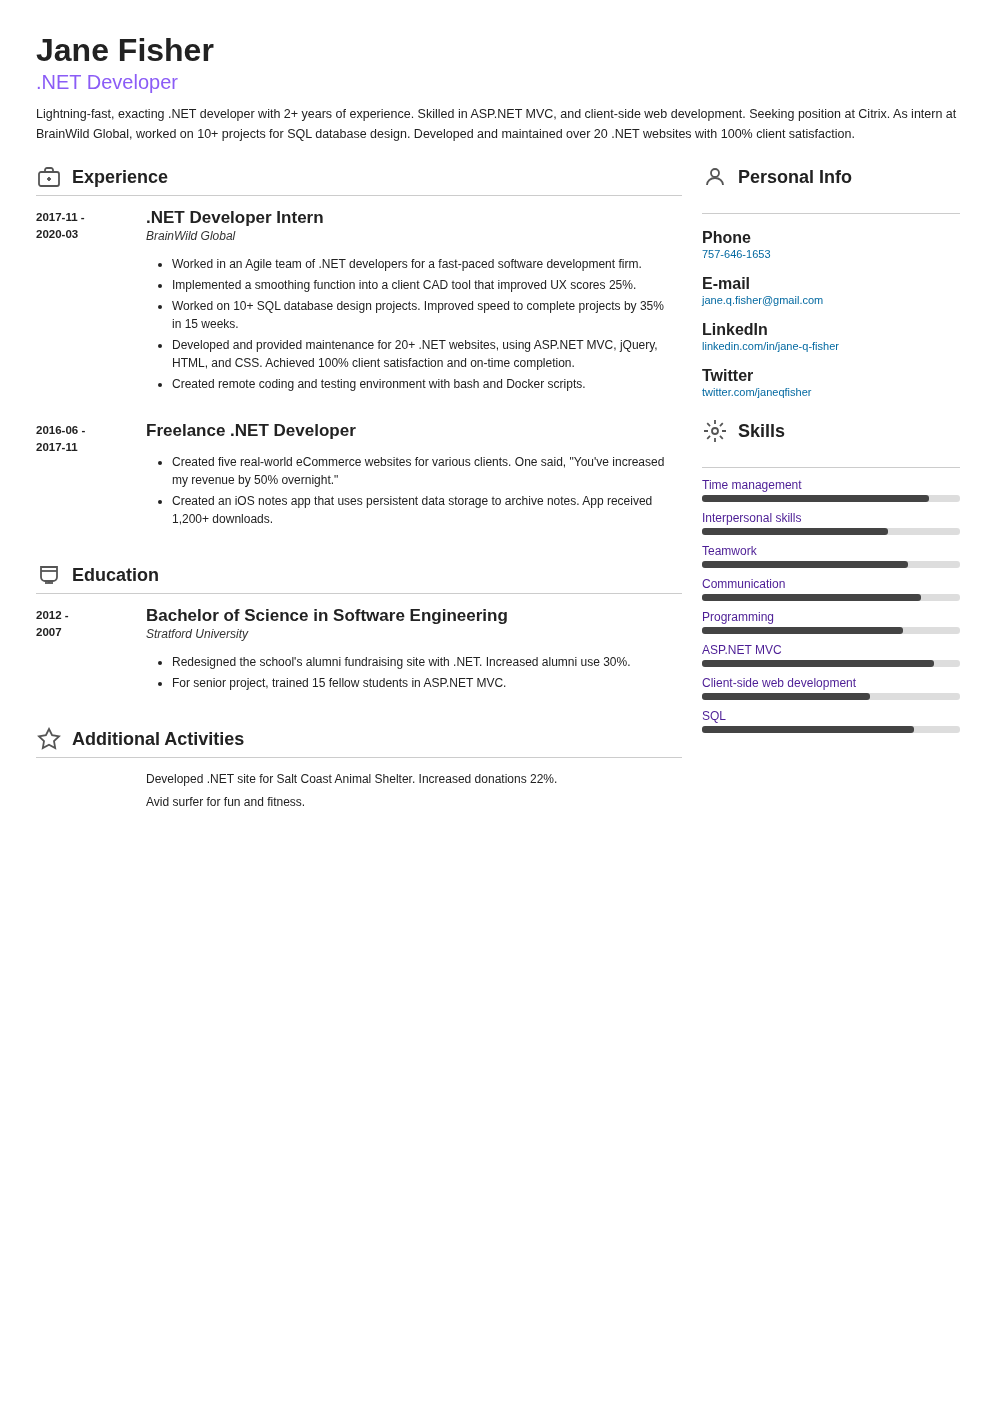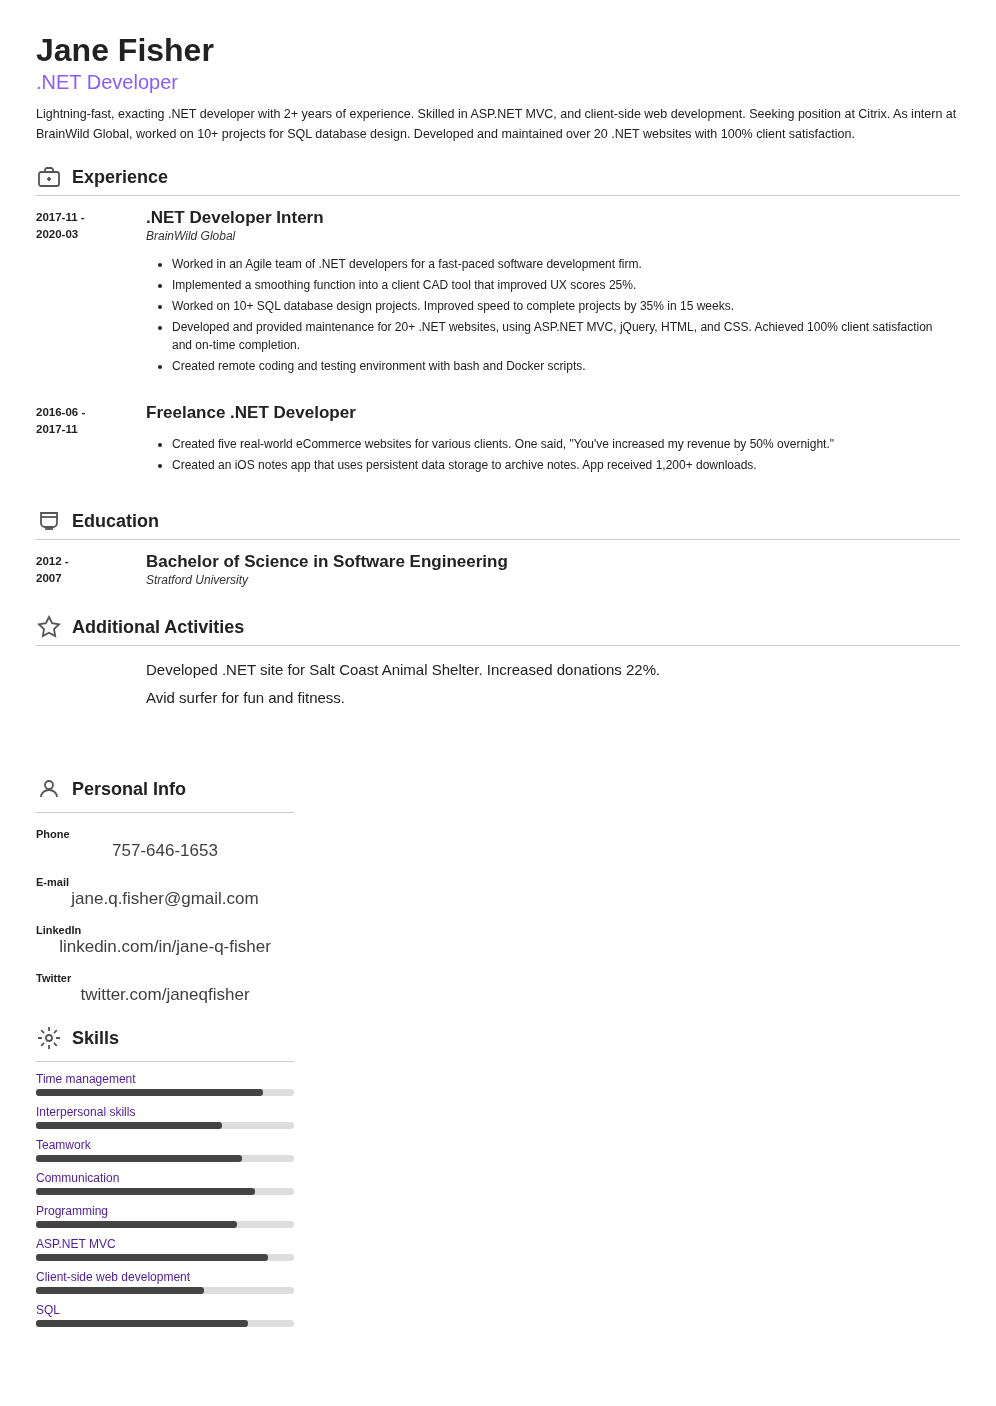--- a/index.html
+++ b/index.html
@@ -23,22 +23,21 @@
       margin-bottom: 10px;
     }
     .header-summary {
       font-size: 12.5px;
       line-height: 1.6;
       margin-bottom: 20px;
       color: #222;
     }
     .two-col {
       display: flex;
-      gap: 44px;
-      flex-direction: column;
+      gap: 20px;
     }
     .main-col {
       flex: 1 1 0;
       min-width: 0;
     }
     .side-col {
       width: 258px;
       flex-shrink: 0;
     }
     .section {
@@ -104,37 +103,36 @@
     }
     
     .side-section {
       margin-bottom: 20px;
     }
     .side-section-header {
       display: flex;
       align-items: center;
       gap: 10px;
       border-bottom: 1.5px solid #ccc;
-      padding-bottom: 10px;
+      padding-bottom: 23px;
       margin-bottom: 10px;
     }
     .side-section-title {
       font-size: 18px;
       font-weight: 800;
     }
     .info-label {
       font-weight: 800;
-      font-size: 11px;
+      font-size: 16px;
       margin-bottom: 1px;
       margin-top: 15px;
     }
     .info-value {
-      font-size: 17px;
-      color: #404040;
-      text-align: center;
+      font-size: 11px;
+      color: #0369a1;
     }
     .skill-item {
       margin-bottom: 9px;
     }
     .skill-name {
       font-size: 12px;
       margin-bottom: 3px;
       color: #4c1d95;
     }
     .skill-bar-bg {
@@ -143,21 +141,21 @@
       border-radius: 3px;
       width: 100%;
     }
     .skill-bar-fill {
       height: 7px;
       border-radius: 3px;
       background: #444;
     }
     
     .edu-activity-text {
-      font-size: 15px;
+      font-size: 12px;
       line-height: 1.6;
       margin-bottom: 4px;
     }
     
     .icon-svg {
       width: 24px;
       height: 24px;
     }
   </style>
 </head>
@@ -233,20 +231,24 @@
       </div>
 
       <div class="entry">
         <div class="entry-dates">
           <span>2012 -</span><br>
           <span>2007</span>
         </div>
         <div class="entry-content">
           <div class="entry-job-title">Bachelor of Science in Software Engineering</div>
           <div class="entry-company">Stratford University</div>
+          <ul class="entry-bullets">
+            <li>Redesigned the school's alumni fundraising site with .NET. Increased alumni use 30%.</li>
+            <li>For senior project, trained 15 fellow students in ASP.NET MVC.</li>
+          </ul>
         </div>
       </div>
     </div>
 
     <div class="section">
       <div class="section-header">
         <div class="section-icon">
           <svg class="icon-svg" viewBox="0 0 24 24" fill="none" stroke="#555" stroke-width="1.8">
             <polygon points="12,2 15.09,8.26 22,9.27 17,14.14 18.18,21.02 12,17.77 5.82,21.02 7,14.14 2,9.27 8.91,8.26"></polygon>
           </svg>

